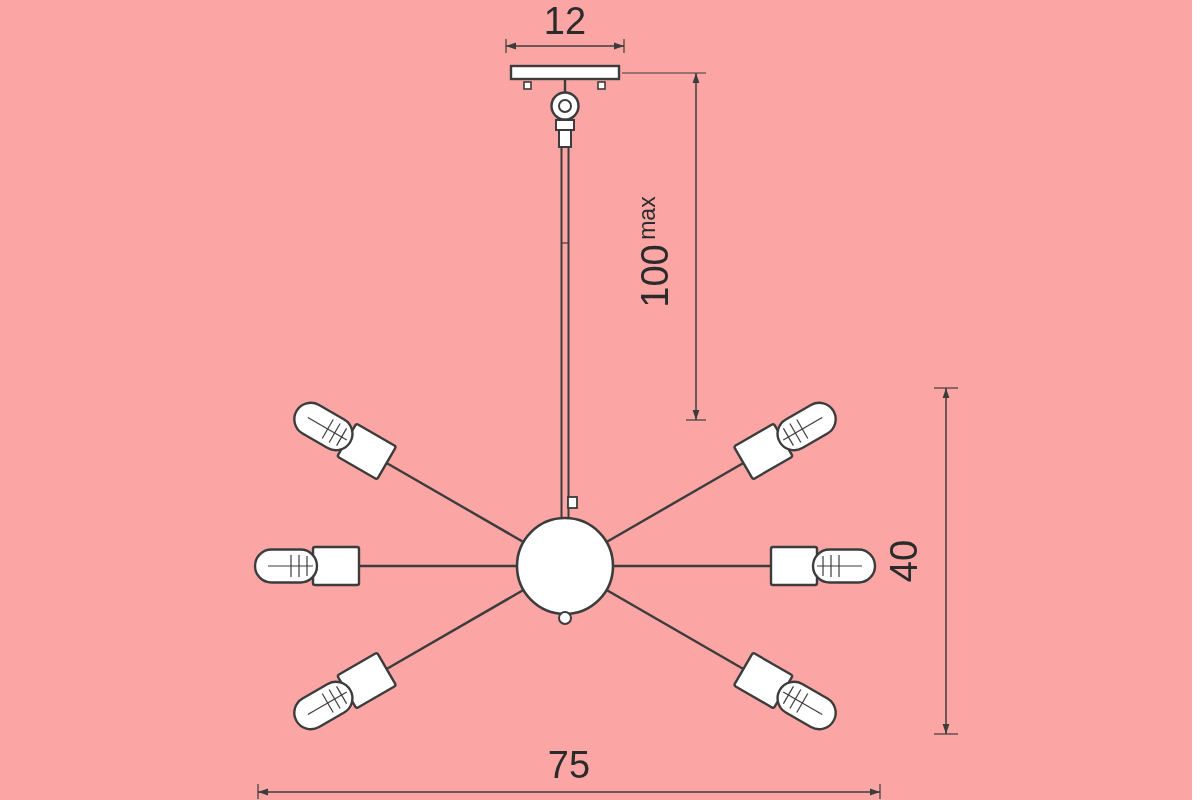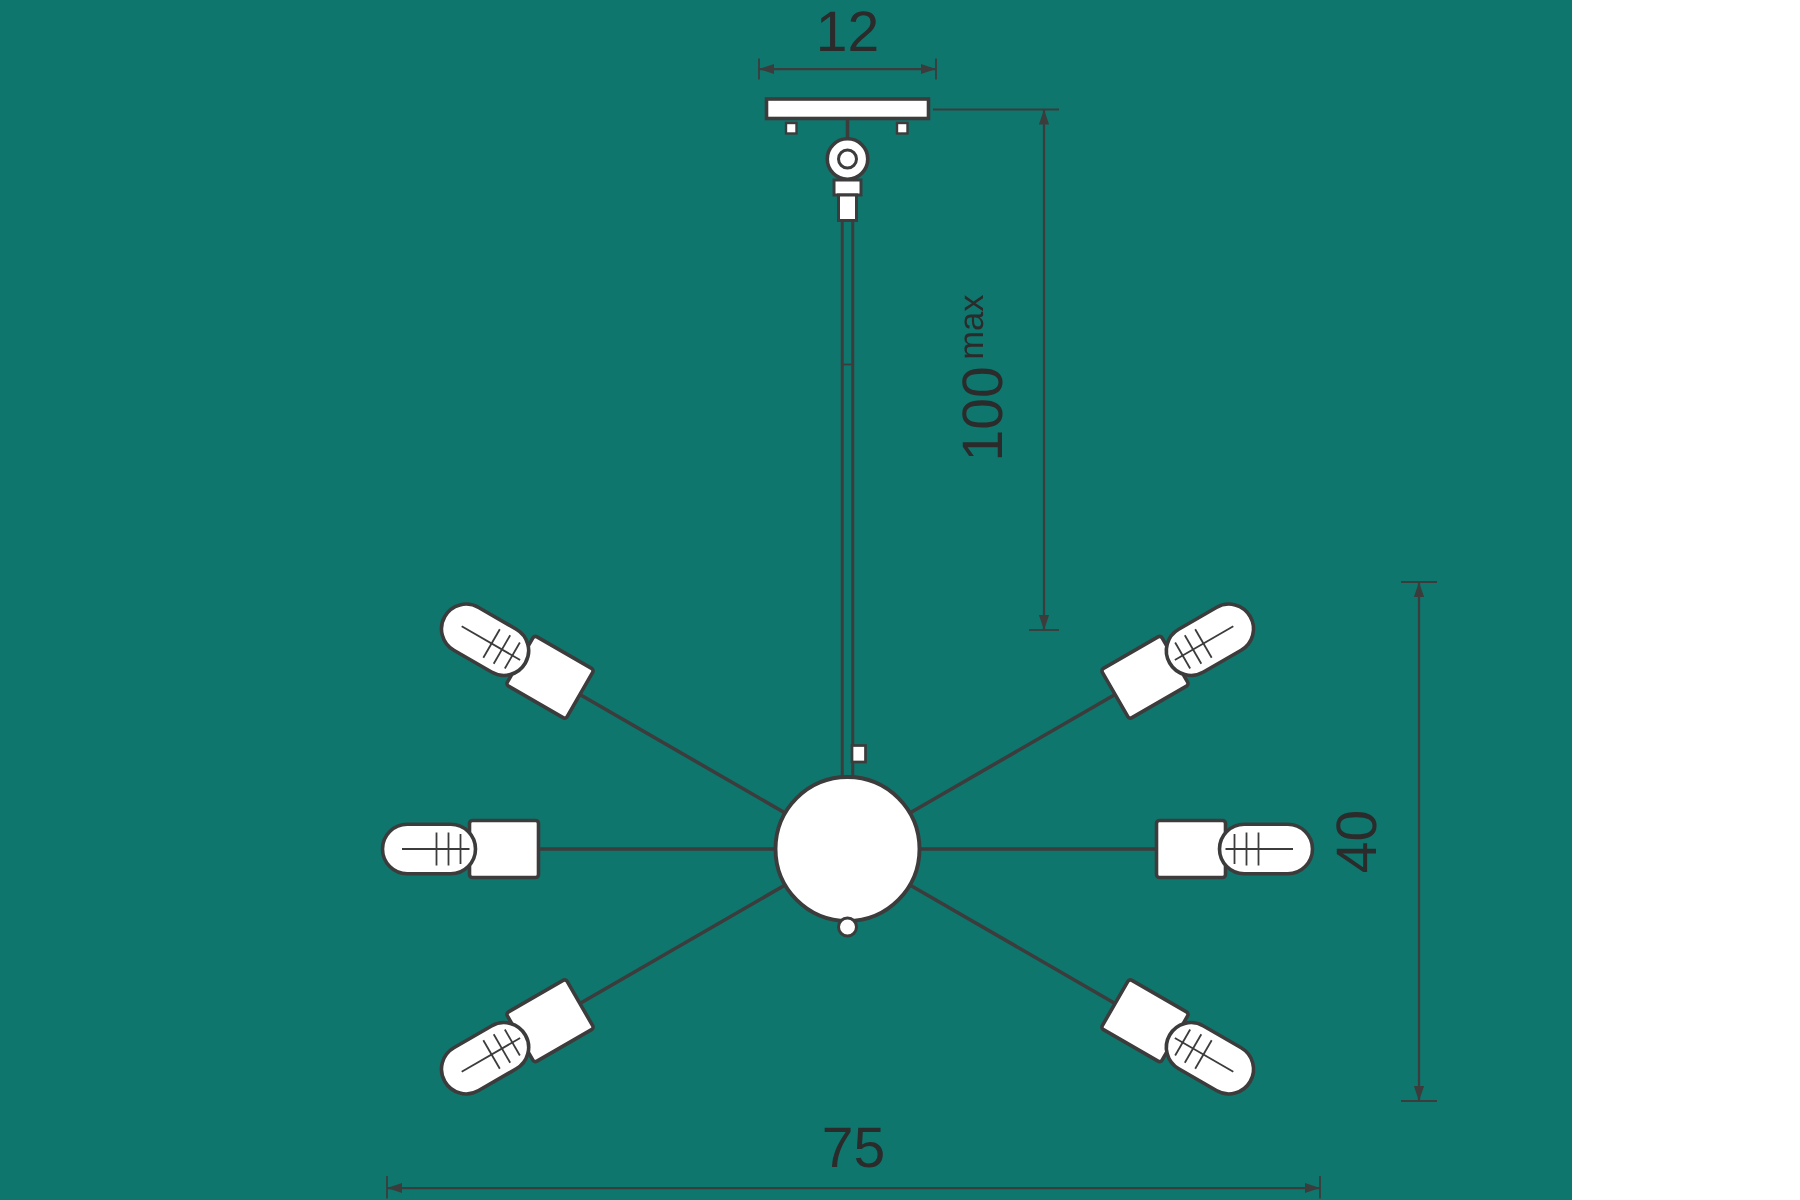--- a/index.html
+++ b/index.html
@@ -2,23 +2,23 @@
 <html><head>
 <meta charset="utf-8">
 <style>
   html, body {
     margin: 0;
     padding: 0;
     background: #ffffff;
   }
   .canvas {
     position: relative;
-    width: 1048px;
+    width: 1192px;
     height: 800px;
-    background: #0f766e;
+    background: #fca5a5;
     overflow: hidden;
   }
   svg { display: block; }
   .ln   { stroke: #3c3c3c; fill: none; }
   .fw   { stroke: #3c3c3c; fill: #ffffff; }
   .thin { stroke: #3c3c3c; fill: none; stroke-width: 1.2; }
   .dim  { stroke: #3c3c3c; fill: none; stroke-width: 1.5; }
   .ext  { stroke: #3c3c3c; fill: none; stroke-width: 1.2; }
   text {
     fill: #2b2b2b;

